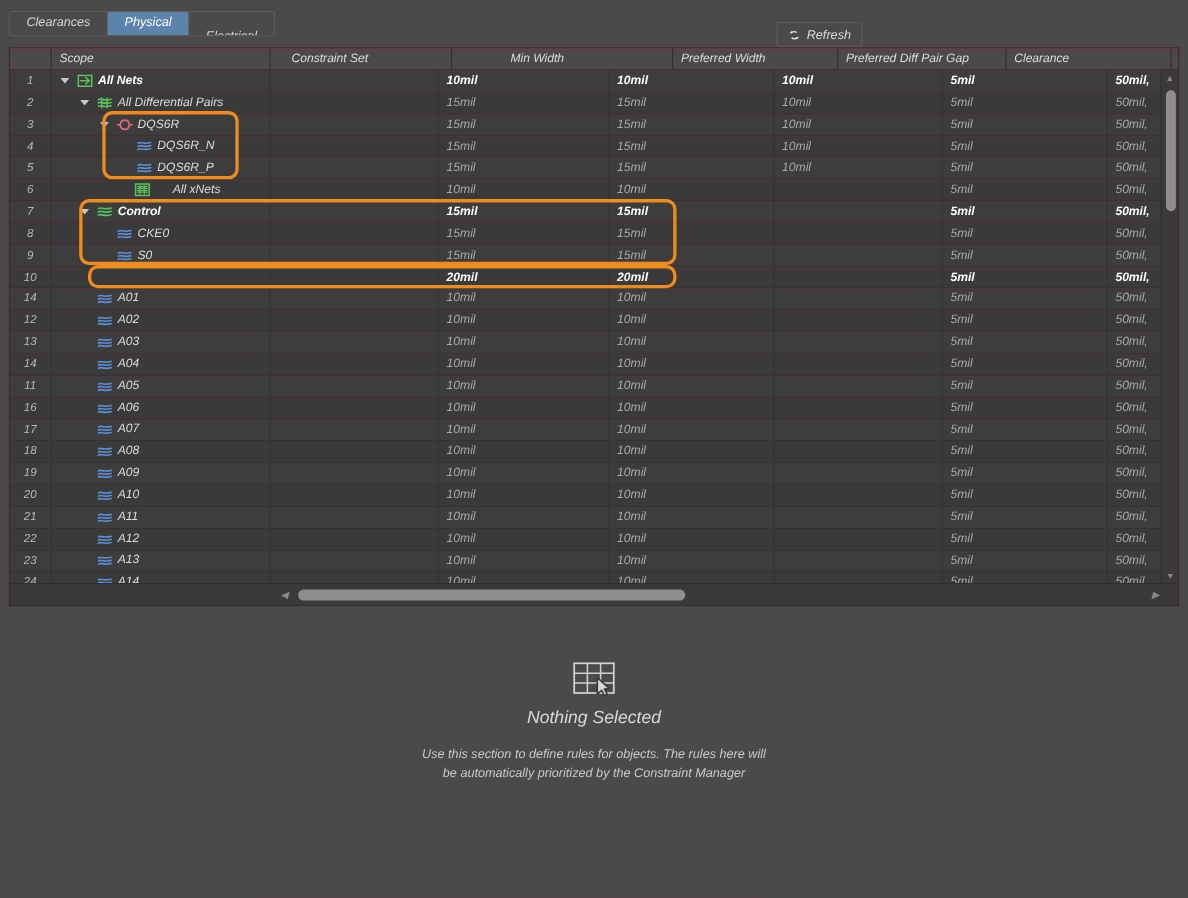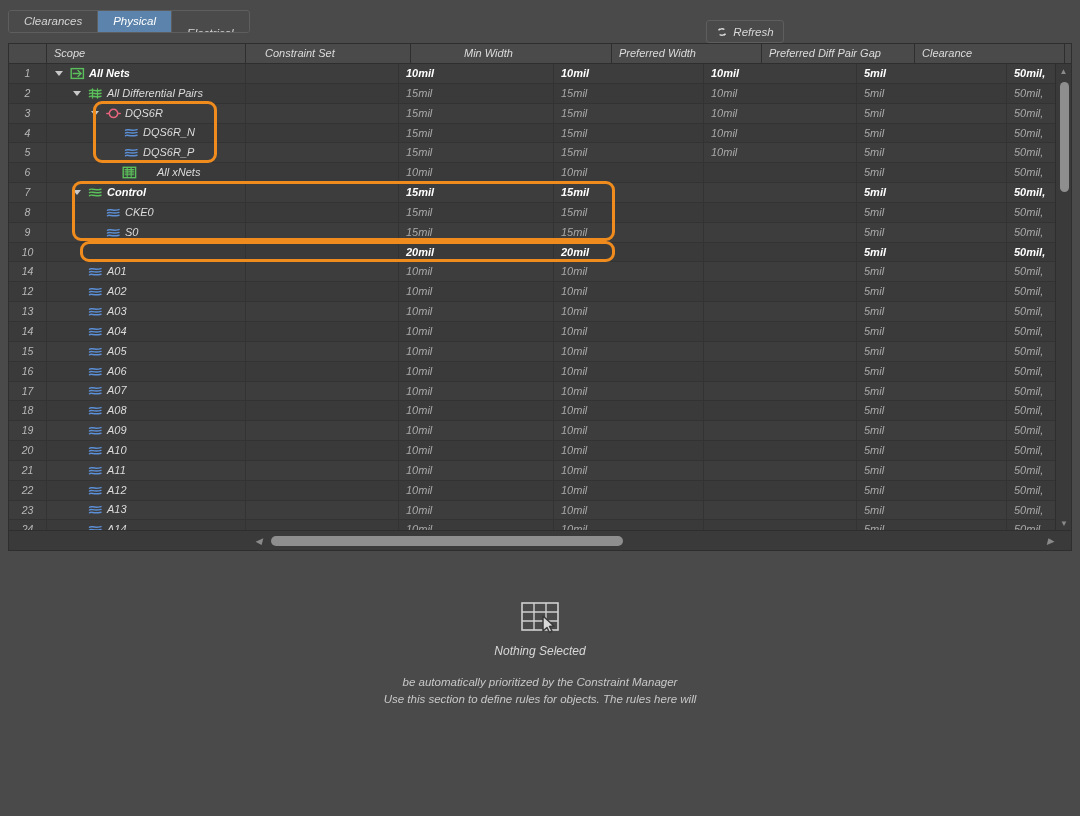--- a/index.html
+++ b/index.html
@@ -212,21 +212,21 @@
   }
 
   
   .empty {
     position: absolute;
     left: 0; top: 600px;
     width: 1080px;
     text-align: center;
   }
   .empty .grid-ico { margin: 0 auto 10px auto; width: 42px; height: 34px; }
-  .empty .title { font-size: 12px; color: #d8d8d8; margin-bottom: 16px; }
+  .empty .title { font-size: 16px; color: #d8d8d8; margin-bottom: 16px; }
   .empty .desc { font-size: 11.5px; color: #c8c8c8; line-height: 17px; }
 </style>
 </head>
 <body>
 
 <div id="app">
 
   <div class="toolbar">
     <div class="tabgroup" id="tabgroup">
         <div class="tab">Clearances</div>
@@ -586,21 +586,21 @@
             </div>
           </div>
           <div class="cell c-cset"></div>
           <div class="cell c-minw">10mil</div>
           <div class="cell c-prefw">10mil</div>
           <div class="cell c-gap"></div>
           <div class="cell c-clr">5mil</div>
           <div class="cell c-via">50mil,</div>
         </div>
         <div class="row">
-          <div class="cell rownum">15</div>
+          <div class="cell rownum">11</div>
           <div class="cell c-scope">
             <div class="scope-inner" style="padding-left: 24px;">
               <div class="twisty"></div>
               <div class="ico">
                 <svg width="15" height="13" viewBox="0 0 15 13">
                   <path d="M1.5 4.2 C3.5 2.3, 5.5 5.6, 13 3.6" stroke="#5c8fd6" stroke-width="1.5" fill="none" stroke-linecap="round"></path>
                   <path d="M1.5 7.0 C3.5 5.1, 5.5 8.4, 13 6.4" stroke="#5c8fd6" stroke-width="1.5" fill="none" stroke-linecap="round"></path>
                   <path d="M1.5 9.8 C3.5 7.9, 5.5 11.2, 13 9.2" stroke="#5c8fd6" stroke-width="1.5" fill="none" stroke-linecap="round"></path>
                 </svg>
               </div>
@@ -841,18 +841,18 @@
         <rect x="3" y="3" width="36" height="27" stroke="#d0d0d0" stroke-width="1.6" fill="none"></rect>
         <line x1="3" y1="12" x2="39" y2="12" stroke="#d0d0d0" stroke-width="1.4"></line>
         <line x1="3" y1="21" x2="39" y2="21" stroke="#d0d0d0" stroke-width="1.4"></line>
         <line x1="15" y1="3" x2="15" y2="30" stroke="#d0d0d0" stroke-width="1.4"></line>
         <line x1="27" y1="3" x2="27" y2="30" stroke="#d0d0d0" stroke-width="1.4"></line>
         <path d="M24 16 L24 31 L28 27.5 L30.5 32.5 L33 31 L30.5 26.5 L35 26 Z" fill="#d8d8d8" stroke="#3a3a3a" stroke-width="1.5" stroke-linejoin="round"></path>
       </svg>
     </div>
     <div class="title">Nothing Selected</div>
     <div class="desc">
+      <div>Use this section to define rules for objects. The rules here will</div>
       <div>be automatically prioritized by the Constraint Manager</div>
-      <div>Use this section to define rules for objects. The rules here will</div>
     </div>
   </div>
 
 </div>
 
 </body></html>

